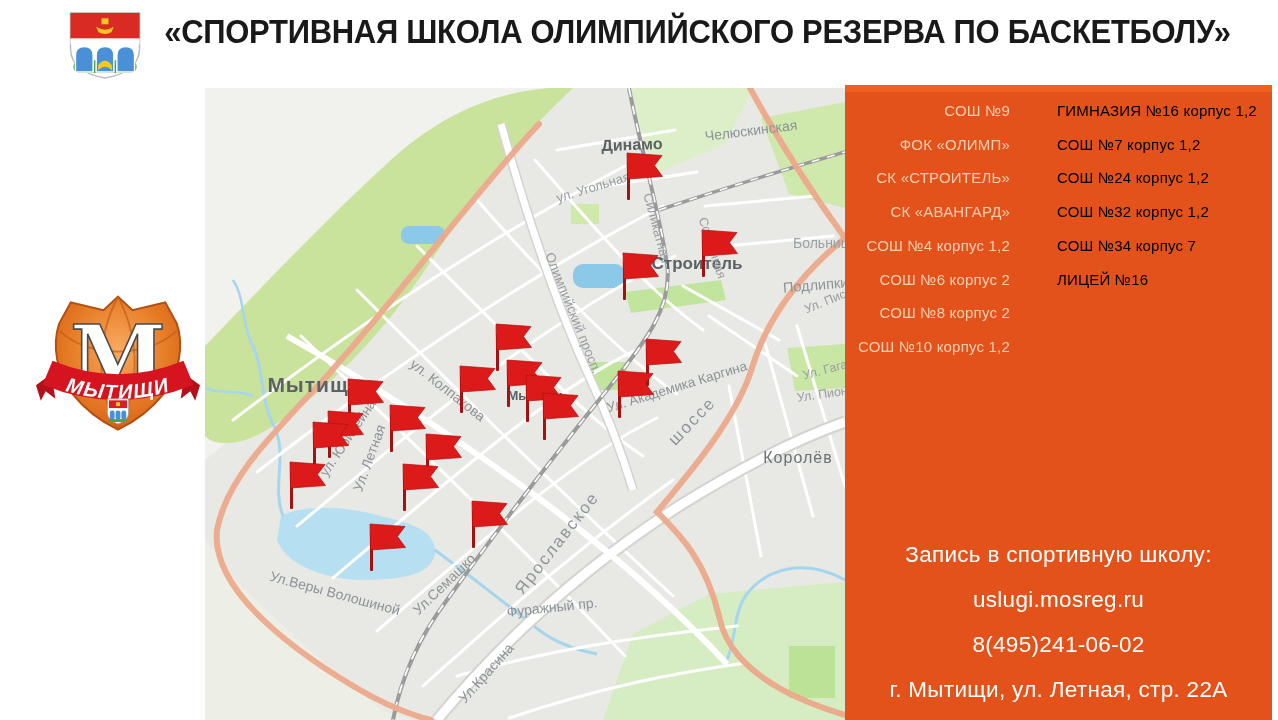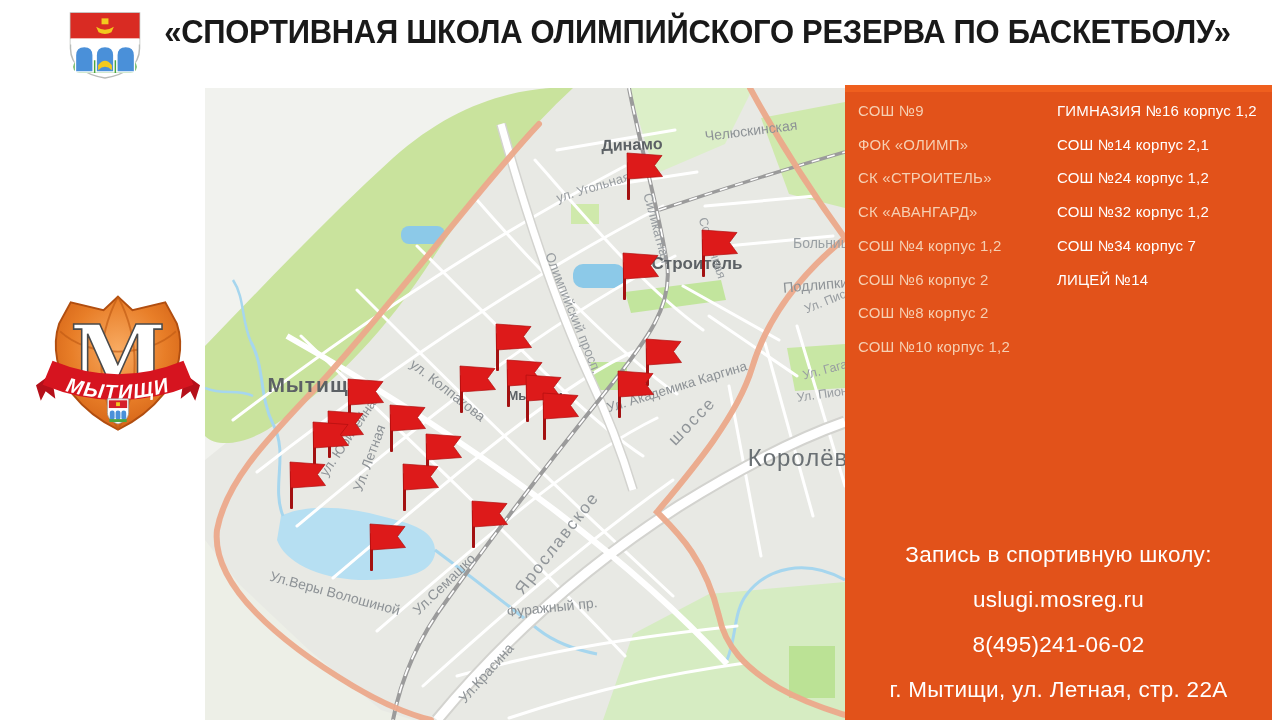--- a/index.html
+++ b/index.html
@@ -171,21 +171,21 @@
       <div class="map-label" style="left: 592px; top: 310px; font-size: 12.5px; font-weight: 400; color: rgb(152, 157, 161); transform: translate(0px, -50%) rotate(-8deg); transform-origin: left center;">Ул. Пионерская</div>
       <div class="map-label" style="left: 368px; top: 225px; font-size: 13.5px; font-weight: 400; color: rgb(152, 157, 161); transform: translate(-50%, -50%) rotate(68deg); transform-origin: center center;">Олимпийский просп.</div>
       <div class="map-label" style="left: 243px; top: 302px; font-size: 14px; font-weight: 400; color: rgb(141, 146, 150); transform: translate(-50%, -50%) rotate(38deg); transform-origin: center center;">ул. Колпакова</div>
       <div class="map-label" style="left: 110px; top: 296px; font-size: 21px; font-weight: 700; color: rgb(92, 97, 101); letter-spacing: 1px; transform: translate(-50%, -50%) rotate(0deg); transform-origin: center center;">Мытищи</div>
       <div class="map-label" style="left: 330px; top: 307px; font-size: 13px; font-weight: 700; color: rgb(92, 97, 101); transform: translate(-50%, -50%) rotate(0deg); transform-origin: center center;">Мытищи</div>
       <div class="map-label" style="left: 145px; top: 347px; font-size: 13.5px; font-weight: 400; color: rgb(141, 146, 150); transform: translate(-50%, -50%) rotate(-56deg); transform-origin: center center;">ул. Юбилейная</div>
       <div class="map-label" style="left: 164px; top: 370px; font-size: 14px; font-weight: 400; color: rgb(141, 146, 150); transform: translate(-50%, -50%) rotate(-70deg); transform-origin: center center;">Ул. Летная</div>
       <div class="map-label" style="left: 472px; top: 299px; font-size: 13.5px; font-weight: 400; color: rgb(141, 146, 150); transform: translate(-50%, -50%) rotate(-17deg); transform-origin: center center;">Ул. Академика Каргина</div>
       <div class="map-label" style="left: 352px; top: 455px; font-size: 17px; font-weight: 400; color: rgb(144, 149, 153); letter-spacing: 2px; transform: translate(-50%, -50%) rotate(-52deg); transform-origin: center center;">Ярославское</div>
       <div class="map-label" style="left: 487px; top: 333px; font-size: 17px; font-weight: 400; color: rgb(144, 149, 153); letter-spacing: 2px; transform: translate(-50%, -50%) rotate(-46deg); transform-origin: center center;">шоссе</div>
-      <div class="map-label" style="left: 593px; top: 370px; font-size: 24px; font-weight: 400; color: rgb(106, 112, 116); letter-spacing: 1px; transform: translate(-50%, -50%) rotate(0deg); transform-origin: center center;">Королёв</div>
+      <div class="map-label" style="left: 593px; top: 370px; font-size: 16px; font-weight: 400; color: rgb(106, 112, 116); letter-spacing: 1px; transform: translate(-50%, -50%) rotate(0deg); transform-origin: center center;">Королёв</div>
       <div class="map-label" style="left: 130px; top: 505px; font-size: 14px; font-weight: 400; color: rgb(141, 146, 150); transform: translate(-50%, -50%) rotate(15deg); transform-origin: center center;">Ул.Веры Волошиной</div>
       <div class="map-label" style="left: 239px; top: 496px; font-size: 14px; font-weight: 400; color: rgb(141, 146, 150); transform: translate(-50%, -50%) rotate(-44deg); transform-origin: center center;">Ул.Семашко</div>
       <div class="map-label" style="left: 347px; top: 519px; font-size: 14px; font-weight: 400; color: rgb(141, 146, 150); transform: translate(-50%, -50%) rotate(-6deg); transform-origin: center center;">Фуражный пр.</div>
       <div class="map-label" style="left: 281px; top: 585px; font-size: 14px; font-weight: 400; color: rgb(141, 146, 150); transform: translate(-50%, -50%) rotate(-48deg); transform-origin: center center;">Ул.Красина</div>
     </div>
   <div id="map-flags">
       <div class="flag" style="left: 420px; top: 64px;"><svg viewBox="0 0 40 50" width="40" height="50">
           <rect x="2" y="10" width="3" height="38" rx="1" fill="#a31111"></rect>
           <path d="M2,1 L37,3.5 L29.5,13.5 L37.5,24.5 L2.5,27 Z" fill="#dd1a1a" stroke="#b00f0f" stroke-width="0.7"></path>
         </svg></div>
@@ -258,37 +258,37 @@
           <path d="M2,1 L37,3.5 L29.5,13.5 L37.5,24.5 L2.5,27 Z" fill="#dd1a1a" stroke="#b00f0f" stroke-width="0.7"></path>
         </svg></div>
       <div class="flag" style="left: 163px; top: 435px;"><svg viewBox="0 0 40 50" width="40" height="50">
           <rect x="2" y="10" width="3" height="38" rx="1" fill="#a31111"></rect>
           <path d="M2,1 L37,3.5 L29.5,13.5 L37.5,24.5 L2.5,27 Z" fill="#dd1a1a" stroke="#b00f0f" stroke-width="0.7"></path>
         </svg></div>
     </div>
 </div>
 
 <div class="panel" id="panel" style="background: rgb(226, 82, 26); border-top: 7px solid rgb(239, 95, 30);">
-  <div class="schools" id="schools-col1" style="color: rgb(246, 207, 178);">
+  <div class="schools" id="schools-col1" style="color: rgb(246, 207, 178); text-align: right;">
       <div>СОШ №9</div>
       <div>ФОК «ОЛИМП»</div>
       <div>СК «СТРОИТЕЛЬ»</div>
       <div>СК «АВАНГАРД»</div>
       <div>СОШ №4 корпус 1,2</div>
       <div>СОШ №6 корпус 2</div>
       <div>СОШ №8 корпус 2</div>
       <div>СОШ №10 корпус 1,2</div>
     </div>
-  <div class="schools" id="schools-col2" style="color: #ffffff;">
+  <div class="schools" id="schools-col2" style="color: #000000;">
       <div>ГИМНАЗИЯ №16 корпус 1,2</div>
-      <div>СОШ №14 корпус 2,1</div>
+      <div>СОШ №7 корпус 1,2</div>
       <div>СОШ №24 корпус 1,2</div>
       <div>СОШ №32 корпус 1,2</div>
       <div>СОШ №34 корпус 7</div>
-      <div>ЛИЦЕЙ №14</div>
+      <div>ЛИЦЕЙ №16</div>
     </div>
   <div class="contact" id="contact" style="color: #ffffff;">
       <div>Запись в спортивную школу:</div>
       <div>uslugi.mosreg.ru</div>
       <div>8(495)241-06-02</div>
       <div>г. Мытищи, ул. Летная, стр. 22А</div>
     </div>
 </div>
 
 </body></html>

